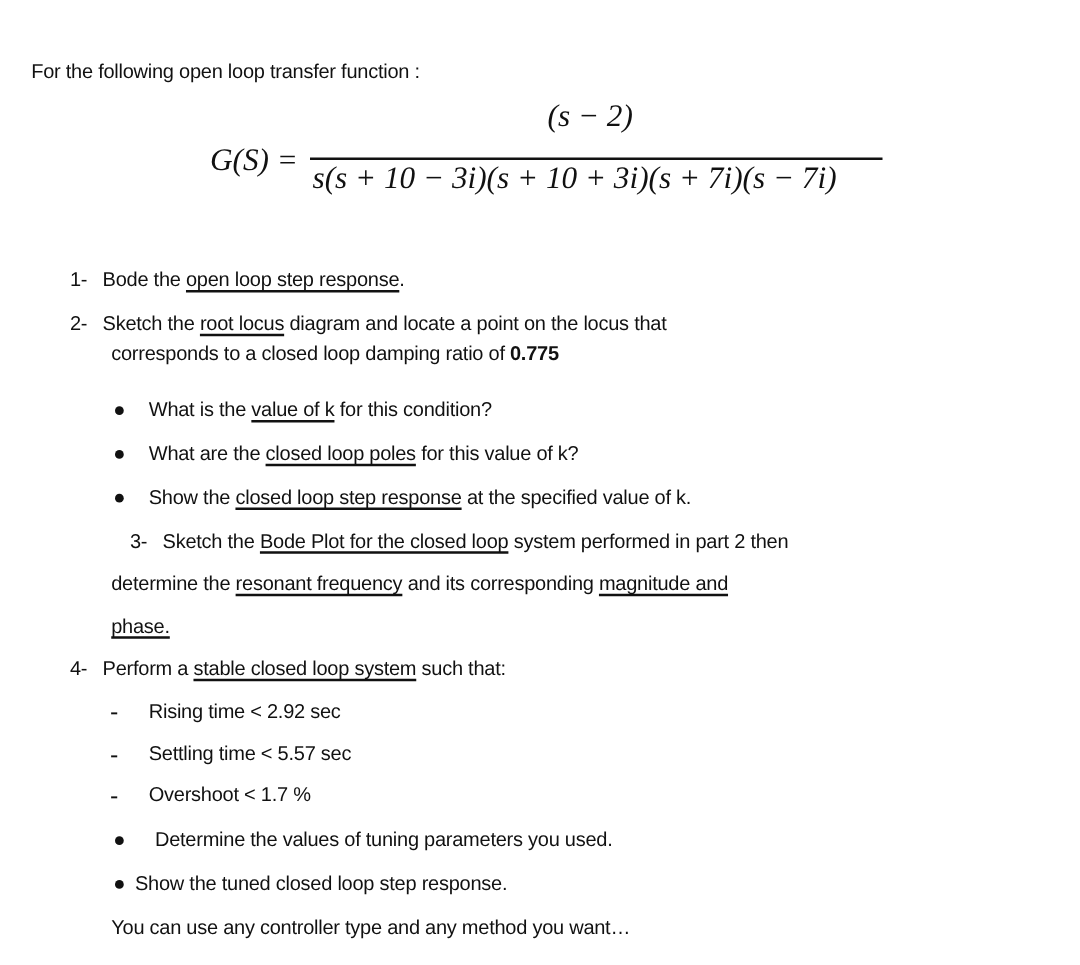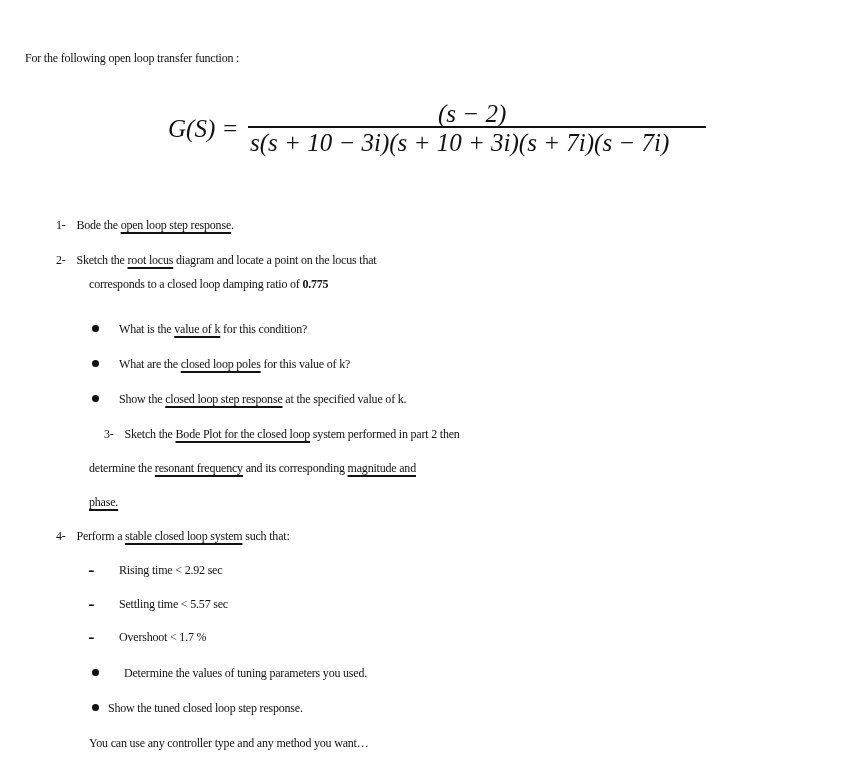--- a/index.html
+++ b/index.html
@@ -1,33 +1,33 @@
 <!DOCTYPE html>
 <html><head>
 <meta charset="utf-8">
 <style>
   html, body { margin: 0; padding: 0; background: #ffffff; }
   body { width: 864px; height: 772px; position: relative; overflow: hidden;
          font-family: "Liberation Sans", "DejaVu Sans", sans-serif; color: #111; }
-  .line { position: absolute; font-size: 12px; line-height: 24px; white-space: nowrap; letter-spacing: -0.2px; font-family: Liberation Serif, serif; }
+  .line { position: absolute; font-size: 16px; line-height: 24px; white-space: nowrap; letter-spacing: -0.2px; }
   .u { text-decoration: underline; text-underline-offset: 3px; text-decoration-thickness: 1.5px; }
   .b { font-weight: bold; }
   .eq { position: absolute; font-family: "Liberation Serif", "DejaVu Serif", serif; font-size: 25px; font-style: italic; white-space: nowrap; }
   .frac-line { position: absolute; height: 2px; background: #111; }
   .bullet { position: absolute; width: 7px; height: 7px; border-radius: 50%; background: #111; }
   .dash { position: absolute; font-size: 20px; line-height: 24px; }
 </style>
 </head>
 <body>
 
 <div class="line" style="left:25px;top:46px;">For the following open loop transfer function :</div>
 
 <div>
   <div class="eq" style="left:168px;top:115px;">G(S) =</div>
-  <div class="eq" style="left:438px;top:100px;">(s − 2)</div>
+  <div class="eq" style="left:438px;top:80px;">(s − 2)</div>
   <div class="frac-line" style="left:248px;top:126px;width:458px;"></div>
   <div class="eq" style="left:250px;top:129px;">s(s + 10 − 3i)(s + 10 + 3i)(s + 7i)(s − 7i)</div>
 </div>
 
 <div class="line" style="left:56px;top:213px;">
   <span>1-</span>
   <span style="display:inline-block;width:8px;"></span><span>Bode the </span><span class="u">open loop step response</span><span>.</span>
 </div>
 
 <div class="line" style="left:56px;top:248px;">

